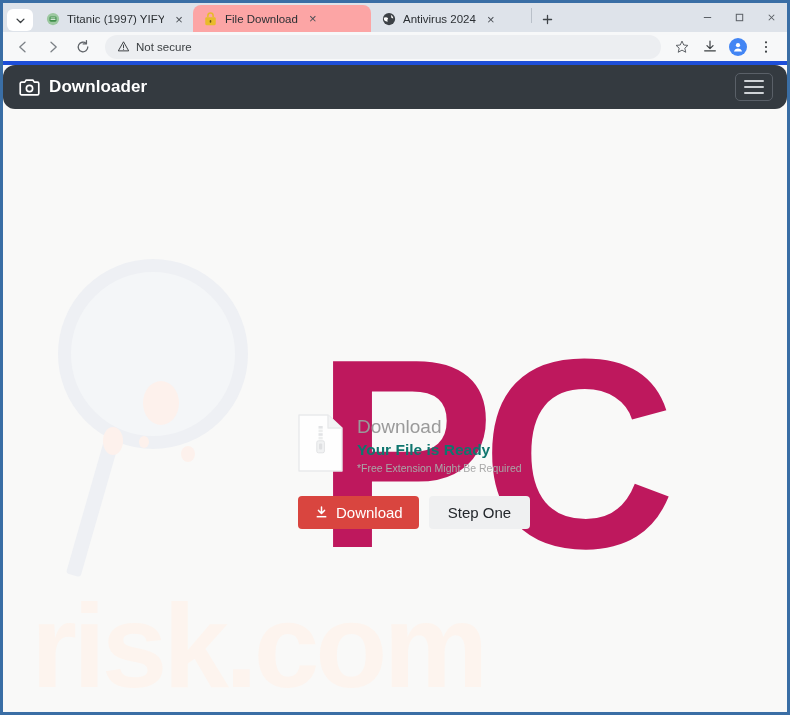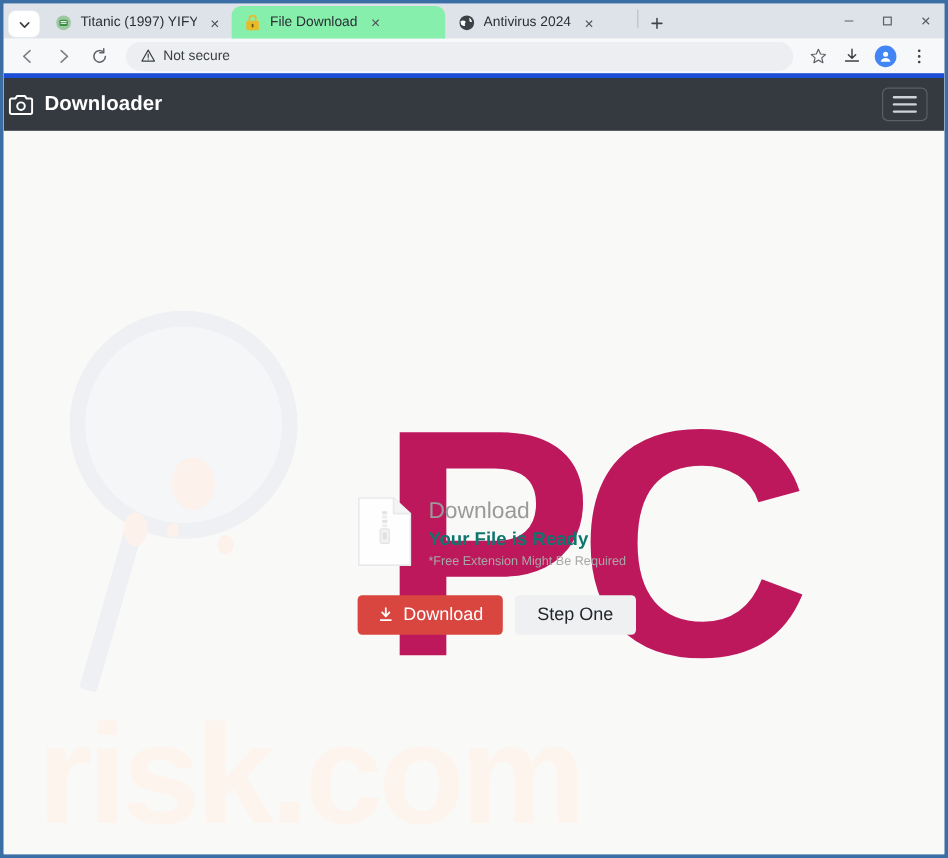--- a/index.html
+++ b/index.html
@@ -46,21 +46,21 @@
     height: 26px;
     display: flex;
     align-items: center;
     padding: 0 6px 0 10px;
     border-radius: 8px 8px 0 0;
     flex: 0 0 auto;
     gap: 7px;
   }
   .tab.inactive { background: transparent; }
   .tab.active {
-    background: #86efac;
+    background: #fca5a5;
     height: 27px;
   }
   .tab-fav {
     width: 15px; height: 15px;
     flex: 0 0 auto;
     display: flex; align-items: center; justify-content: center;
   }
   .tab-title {
     font-size: 11.5px;
     color: #2b2f33;
@@ -164,21 +164,22 @@
 
   
   .site-header {
     position: relative;
     z-index: 5;
     height: 44px;
     background: #343a40;
     display: flex;
     align-items: center;
     justify-content: space-between;
-    padding: 0 14px 0 4px;
+    padding: 0 14px 0 16px;
+    border-radius: 12px;
   }
   .brand {
     display: flex;
     align-items: center;
     gap: 9px;
   }
   .brand-text {
     color: #ffffff;
     font-size: 17px;
     font-weight: bold;

